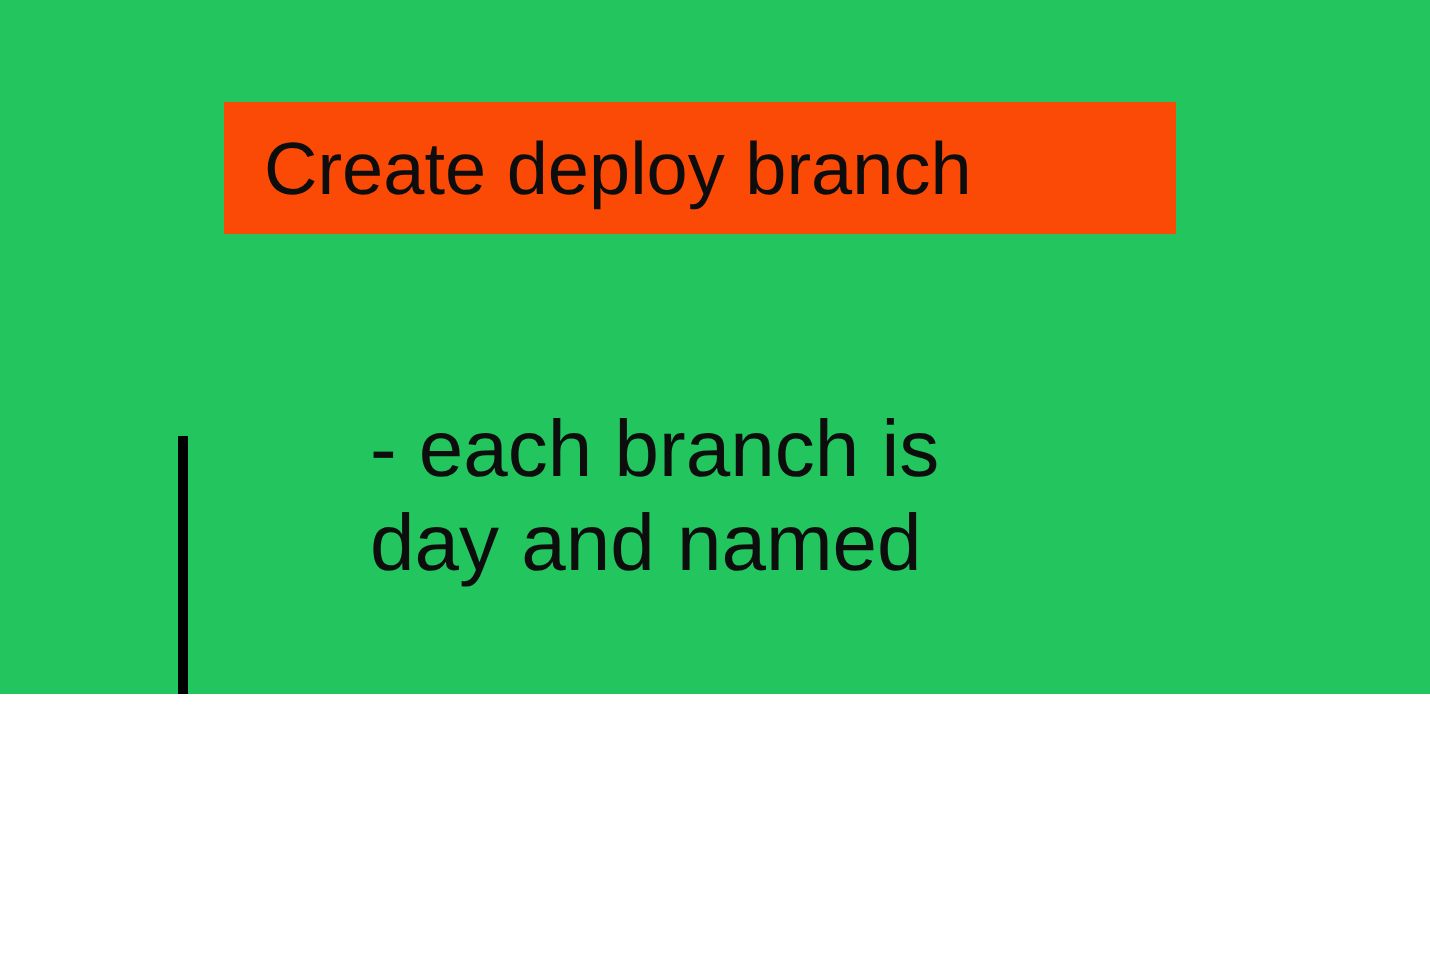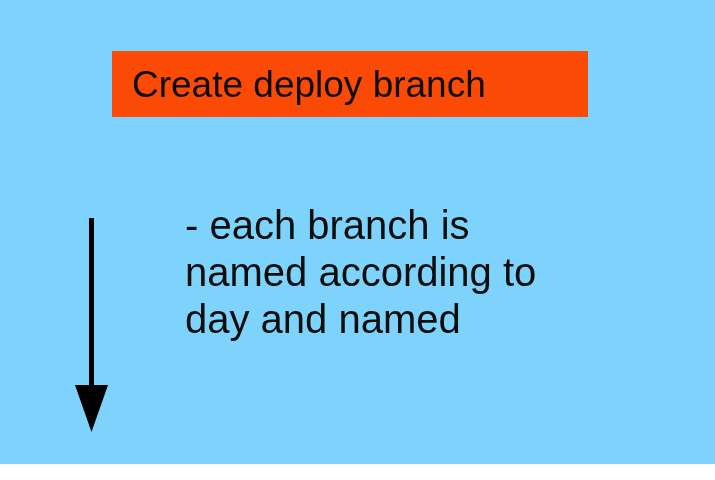--- a/index.html
+++ b/index.html
@@ -3,22 +3,22 @@
 <meta charset="utf-8">
 <style>
   html, body {
     margin: 0;
     padding: 0;
     background: #ffffff;
   }
   .slide {
     position: relative;
     width: 715px;
-    height: 464px;
-    background: #7dd3fc;
+    height: 347px;
+    background: #22c55e;
     overflow: hidden;
     font-family: "Liberation Sans", sans-serif;
   }
   .deploy-box {
     position: absolute;
     left: 112px;
     top: 51px;
     width: 476px;
     height: 66px;
     background: #fb4a06;
@@ -59,17 +59,16 @@
     <span class="label">Create deploy branch</span>
   </div>
 
   <svg class="arrow-svg" viewBox="0 0 36 220" xmlns="http://www.w3.org/2000/svg">
     <line x1="17.5" y1="3" x2="17.5" y2="175" stroke="#000000" stroke-width="5"></line>
     <polygon points="1,170 34,170 17.5,217" fill="#000000"></polygon>
   </svg>
 
   <div class="note">
     <div>- each branch is</div>
-    <div>named according to</div>
     <div>day and named</div>
   </div>
 
 </div>
 
 </body></html>

